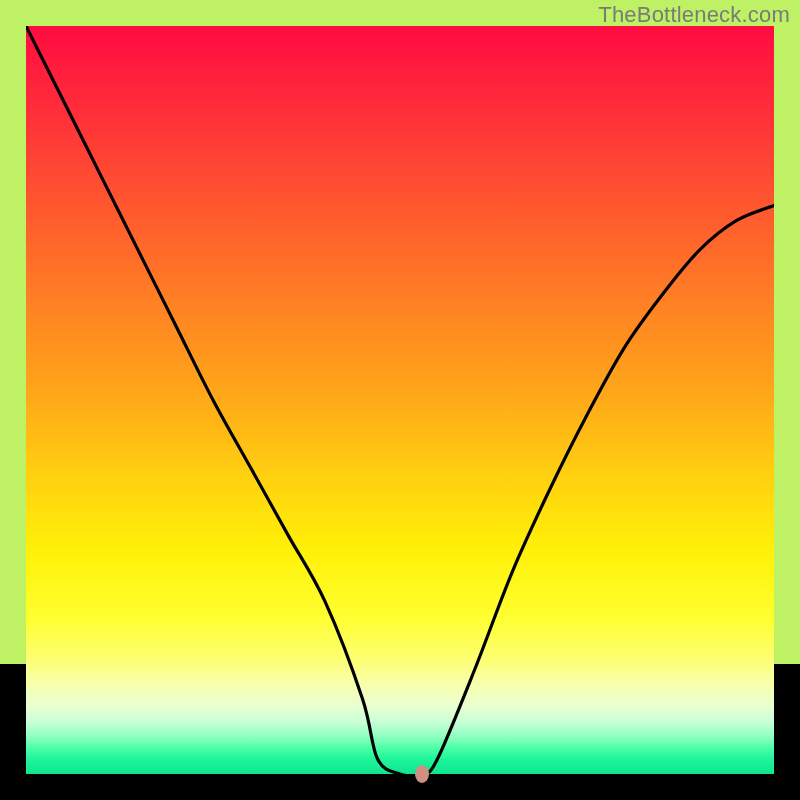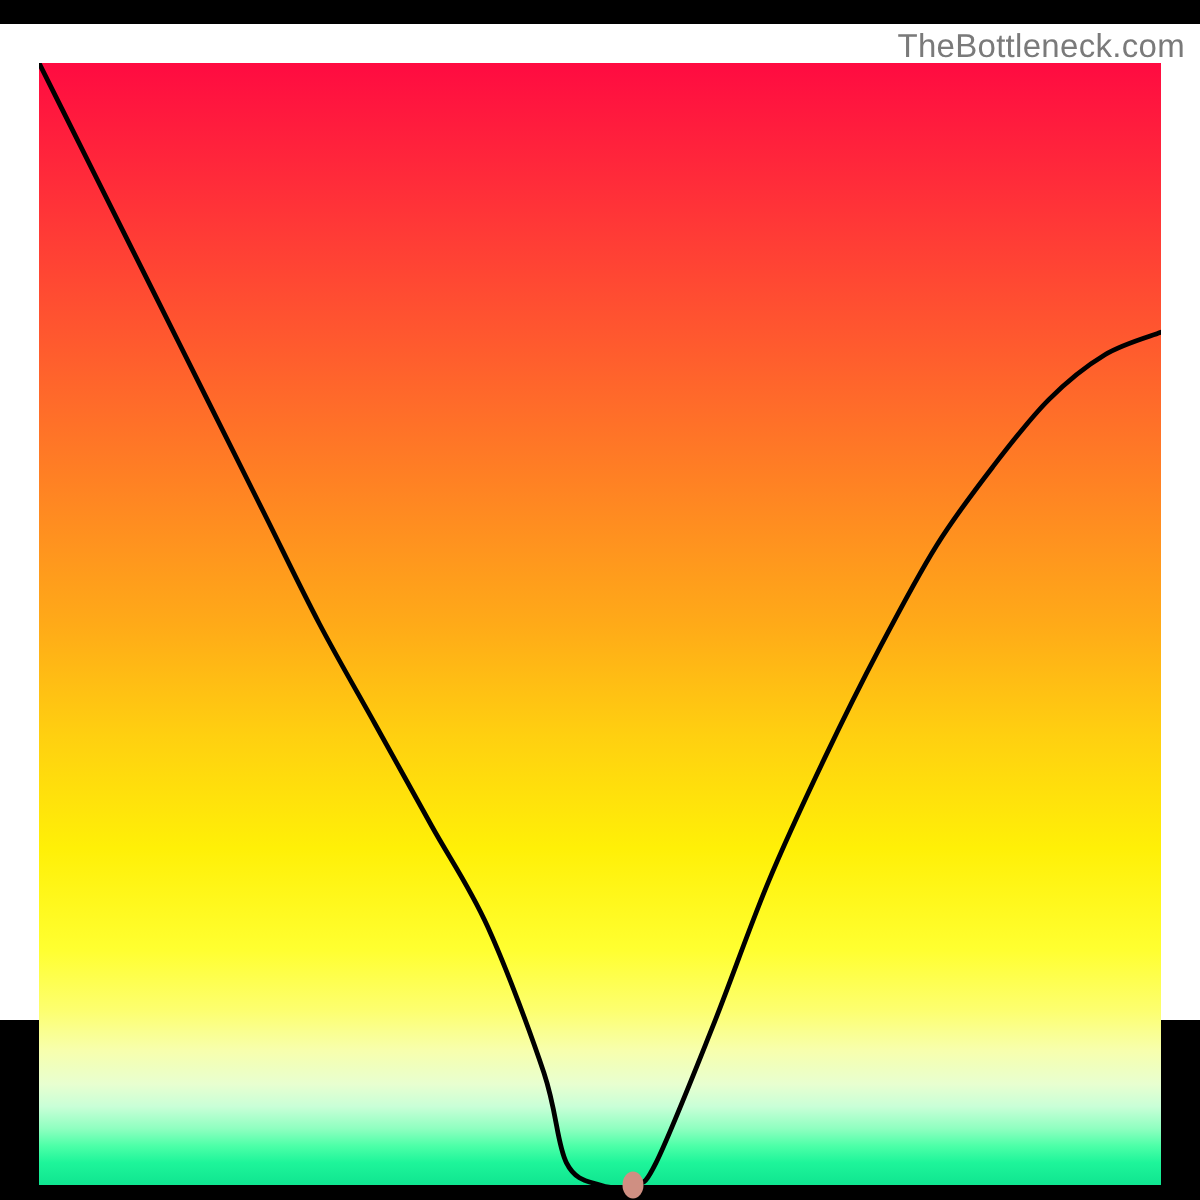--- a/index.html
+++ b/index.html
@@ -8,22 +8,21 @@
     width: 800px;
     height: 800px;
     background: #000;
     overflow: hidden;
     font-family: Arial, Helvetica, sans-serif;
   }
   .frame {
     position: relative;
     width: 800px;
     height: 664px;
-    background: #ffffff;
-    margin-top: 16px;
+    background: #bef264;
   }
   .watermark {
     position: absolute;
     top: 2px;
     right: 10px;
     color: #7a7a7a;
     font-size: 22px;
     font-weight: 400;
     letter-spacing: 0.2px;
     z-index: 5;

